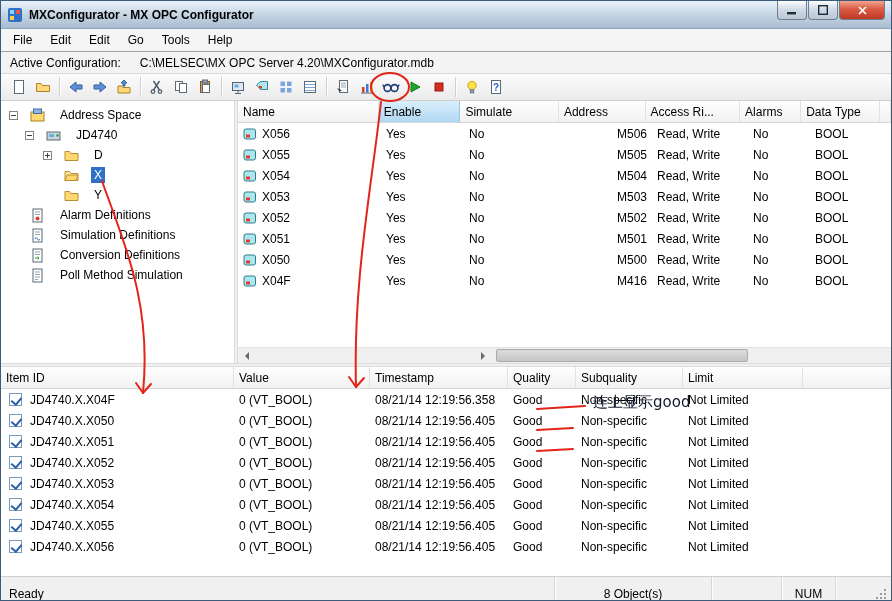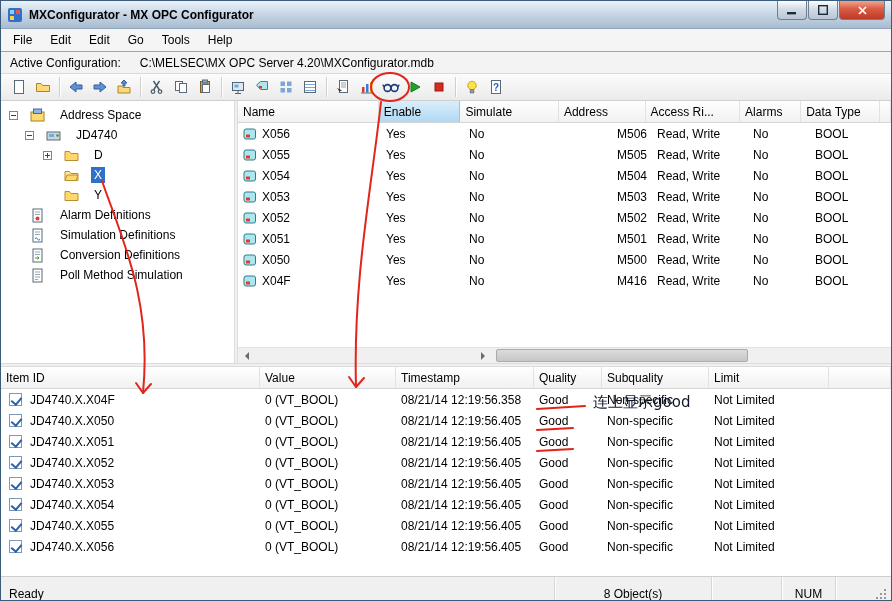--- a/index.html
+++ b/index.html
@@ -66,21 +66,21 @@
 .sbtn.left{left:0}.sbtn.right{right:0}
 .arr-l{width:0;height:0;border:4px solid transparent;border-right-color:#6b6b6b;margin-right:3px}
 .arr-r{width:0;height:0;border:4px solid transparent;border-left-color:#6b6b6b;margin-left:3px}
 .sthumb{position:absolute;top:1px;height:13px;left:258px;width:252px;background:linear-gradient(#dcdcdc,#c6c6c6);border:1px solid #ababab;border-radius:2px}
 
 
 .hsplit{position:absolute;top:362px;left:0;right:0;height:4px;background:#f0f0f0;border-top:1px solid #dcdcdc;border-bottom:1px solid #dcdcdc}
 
 
 .monitor{position:absolute;top:366px;left:0;right:0;height:209px;background:#fff;overflow:hidden}
-.m-item{width:259px;display:flex;align-items:center}
+.m-item{width:233px;display:flex;align-items:center}
 .m-val{width:136px}
 .m-ts{width:138px}
 .m-q{width:68px}
 .m-sq{width:107px}
 .m-lim{width:120px}
 .cb{width:13px;height:13px;border:1px solid #7a9ab8;background:#fff;display:inline-block;position:relative;margin:0 8px 0 3px;flex:0 0 13px}
 .cb::after{content:"";position:absolute;left:3px;top:1px;width:5px;height:8px;border:solid #2a61a8;border-width:0 2px 2px 0;transform:rotate(40deg)}
 
 
 .statusbar{position:absolute;top:575px;left:0;right:0;height:35px;background:#f0f0f0;border-top:1px solid #cfcfcf;display:flex;align-items:center}

